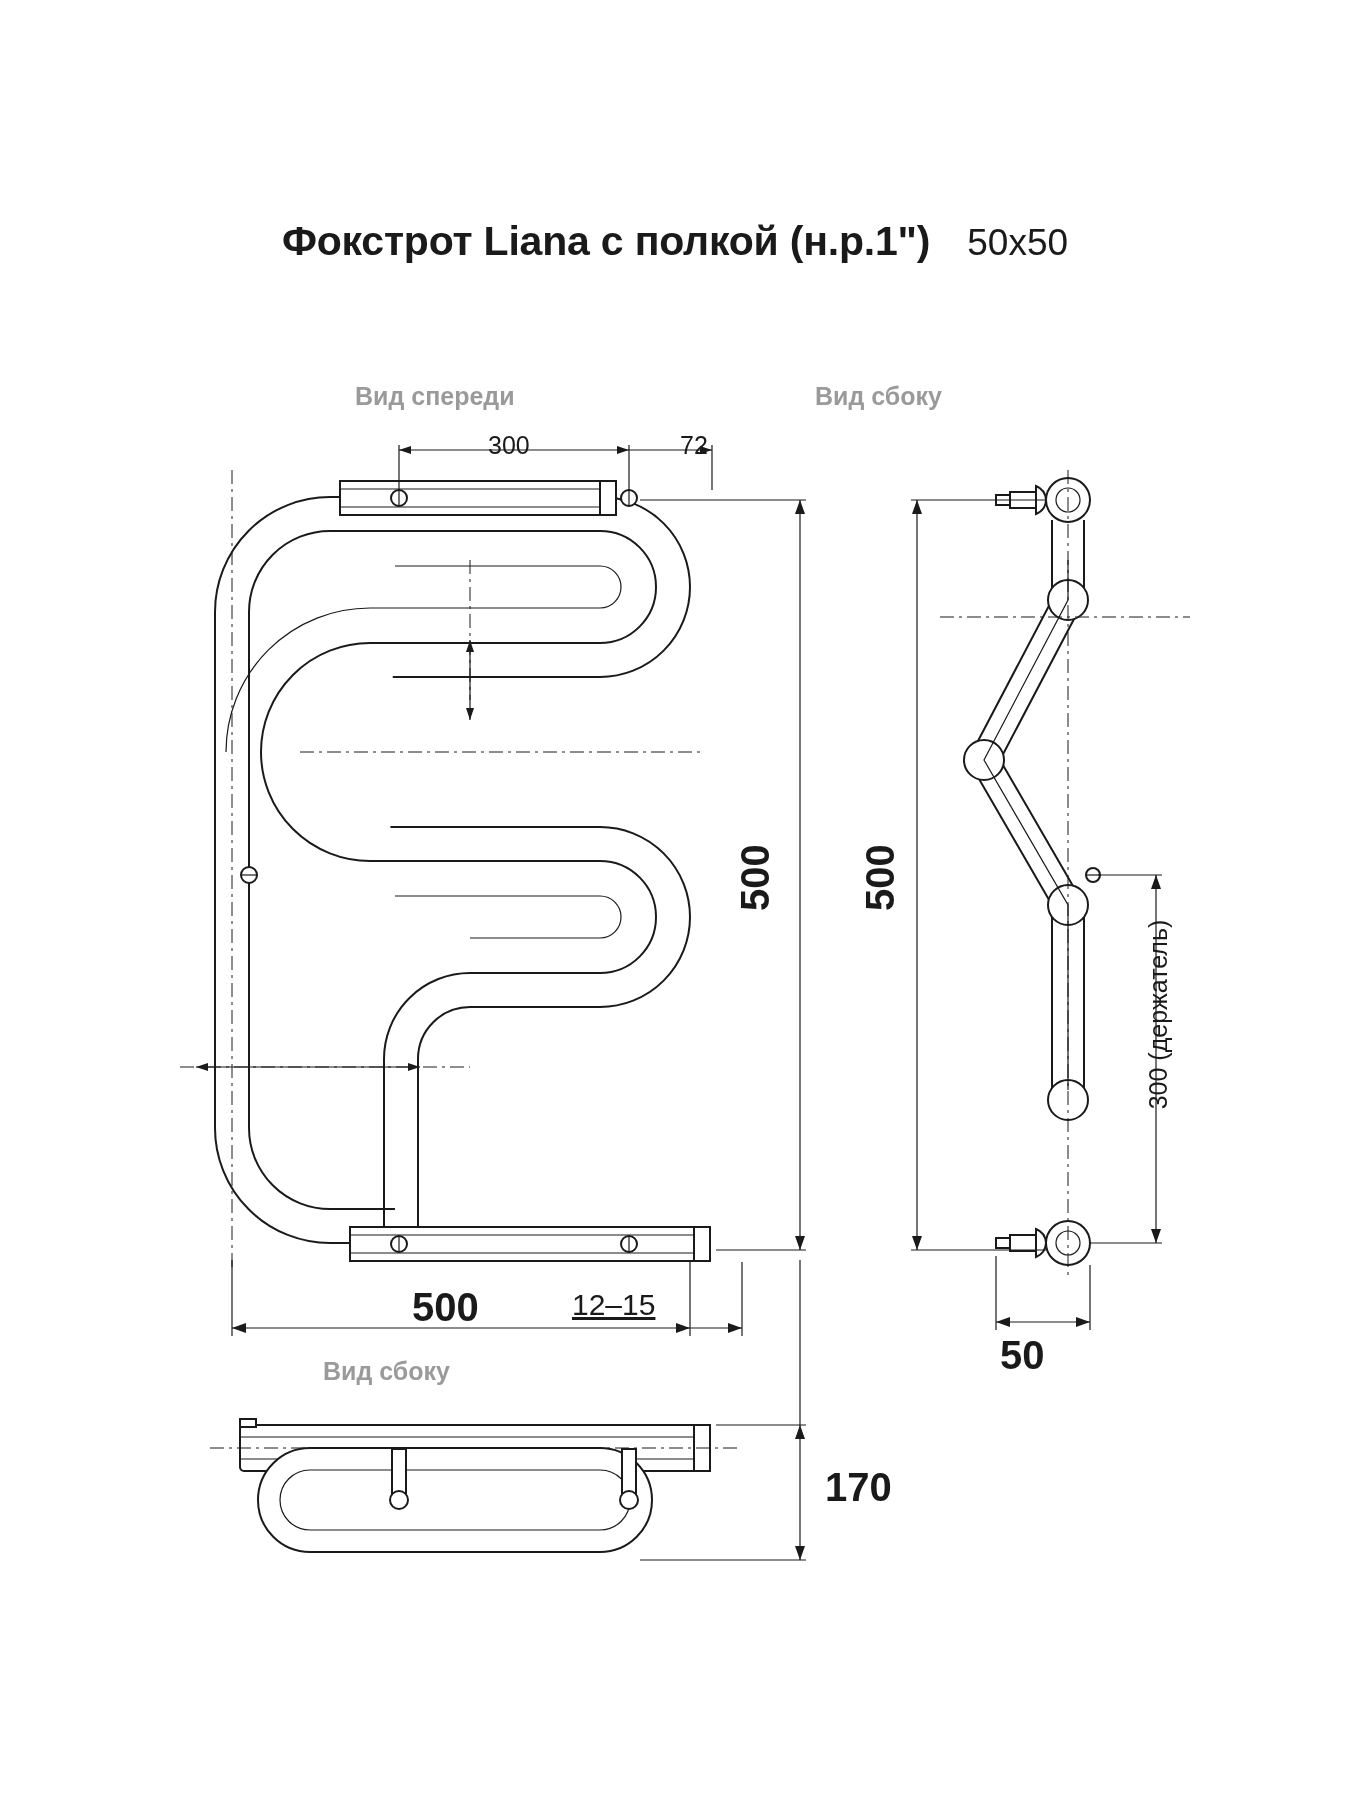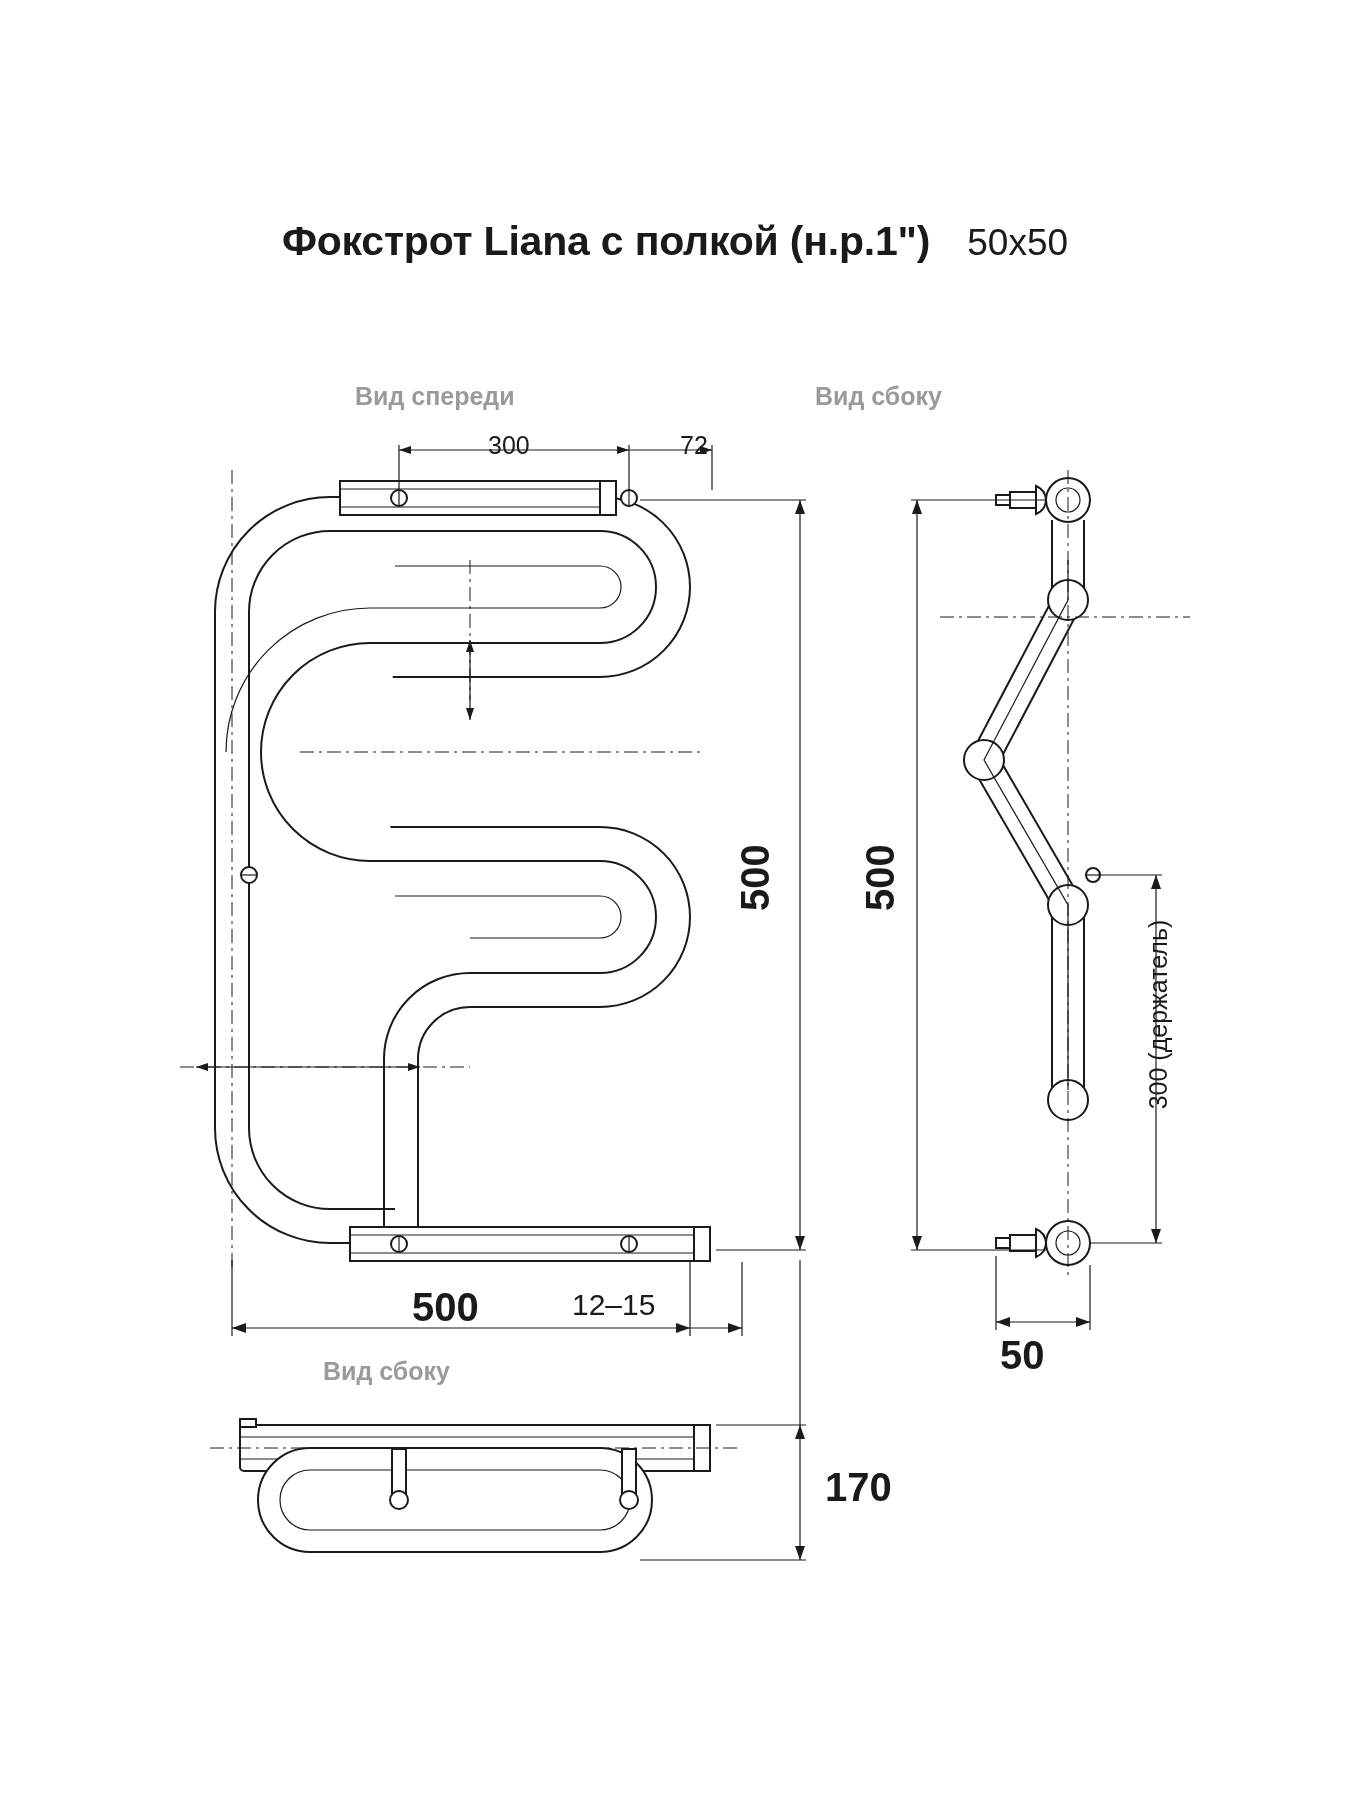--- a/index.html
+++ b/index.html
@@ -90,21 +90,21 @@
   <div class="dim" style="left:472px; top:431px;margin-left:16px;">300</div>
   <div class="dim" style="left:655px; top:431px;margin-left:25px;">72</div>
 
   <div class="dim vert" style="left:404px; top:600px; width:110px; text-align:center; transform:rotate(-90deg) translate(0,0);">Ø 18</div>
 
   <div class="dim med" style="left:295px; top:1033px;">Ø 32x2</div>
 
   <div class="dim big vert" style="left:690px; top:855px; width:130px; text-align:center;">500</div>
 
   <div class="dim big" style="left:412px; top:1285px;">500</div>
-  <div class="dim med" style="left:572px; top:1288px;">12–15</div>
+  <div class="dim med" style="left:572px; top:1288px;text-decoration:underline;">12–15</div>
 
   <div class="dim big vert" style="left:815px; top:855px; width:130px; text-align:center;">500</div>
 
   <div class="dim vert" style="left:1023px; top:1000px; width:270px; text-align:center;">300 (держатель)</div>
 
   <div class="dim big" style="left:1000px; top:1333px;">50</div>
 
   <div class="dim big" style="left:825px; top:1465px;">170</div>
 
   <svg id="drawing" viewBox="0 0 1350 1800">

